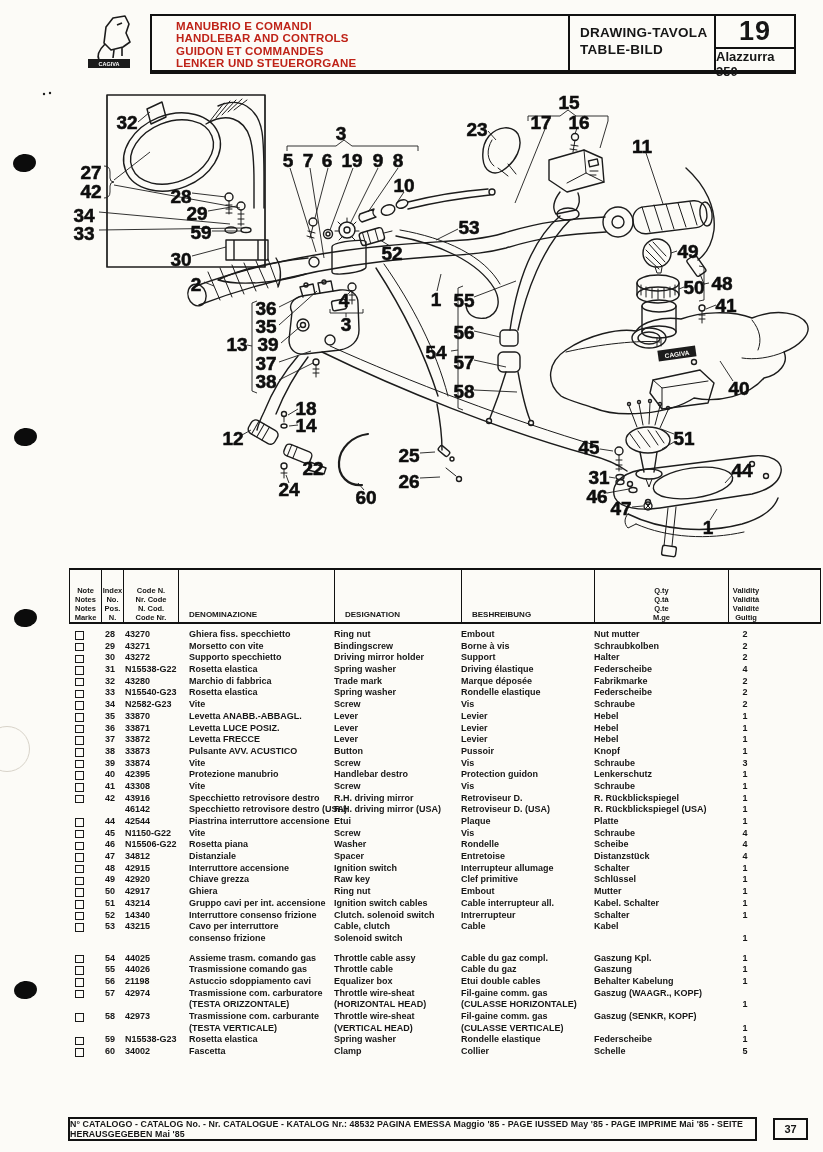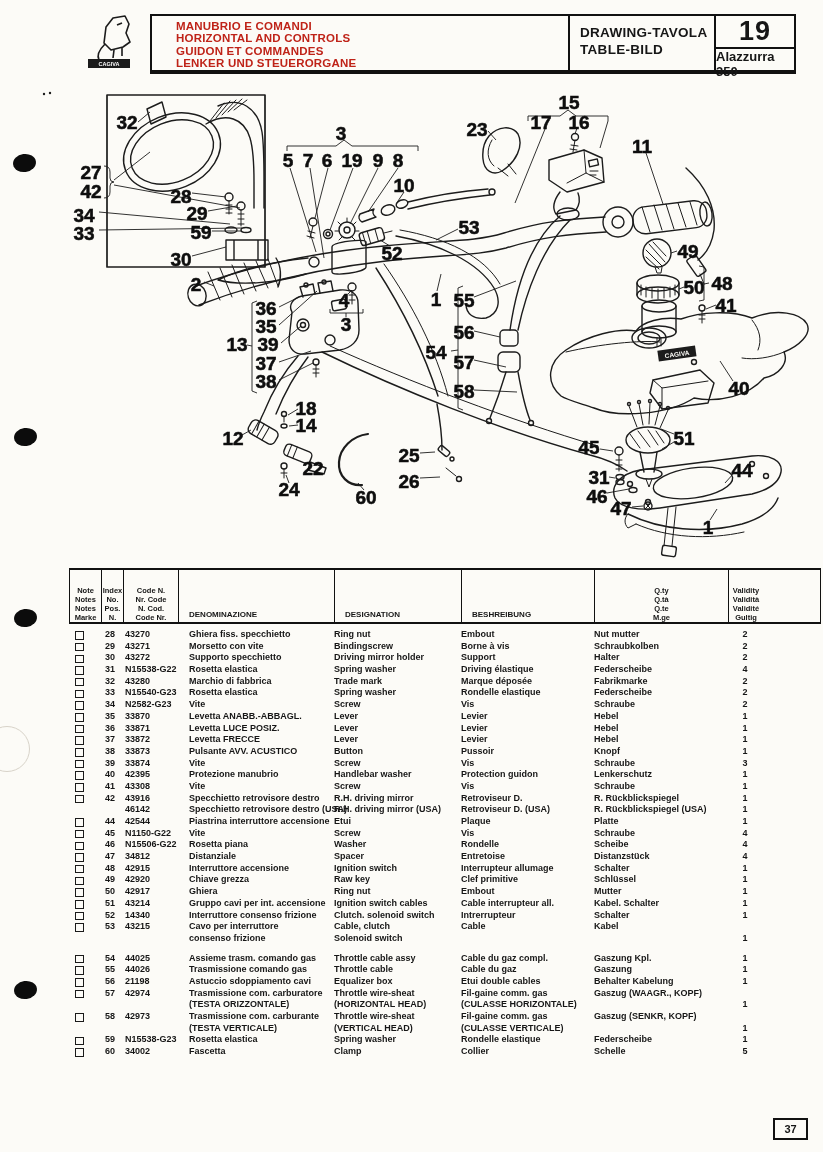--- a/index.html
+++ b/index.html
@@ -79,21 +79,21 @@
         <path d="M33,12 L38,10" class="thin"></path>
       </g>
       <rect x="4" y="46" width="42" height="9" fill="#1b1b1b"></rect>
       <text x="25" y="53" text-anchor="middle" font-size="5.5" font-weight="bold" fill="#fff" font-family="Liberation Sans, sans-serif">CAGIVA</text>
     </svg>
   </div>
 
   <div class="band">
     <div class="sec-titles">
       <div>MANUBRIO E COMANDI</div>
-      <div>HORIZONTAL AND CONTROLS</div>
+      <div>HANDLEBAR AND CONTROLS</div>
       <div>GUIDON ET COMMANDES</div>
       <div>LENKER UND STEUERORGANE</div>
     </div>
     <div class="sec-drawing">
       <div>DRAWING-TAVOLA</div>
       <div>TABLE-BILD</div>
     </div>
     <div class="sec-plate">
       <div class="plate-num">19</div>
       <div class="plate-model">Alazzurra 350</div>
@@ -574,21 +574,21 @@
           <span class="cell-qty">3</span>
           <span class="cell-val"></span>
         </div>
         <div class="trow">
           <span class="cell-note">
             <span class="cb"></span>
           </span>
           <span class="cell-idx">40</span>
           <span class="cell-code">42395</span>
           <span class="cell-den">Protezione manubrio</span>
-          <span class="cell-name">Handlebar washer</span>
+          <span class="cell-name">Handlebar destro</span>
           <span class="cell-des">Protection guidon</span>
           <span class="cell-bes">Lenkerschutz</span>
           <span class="cell-qty">1</span>
           <span class="cell-val"></span>
         </div>
         <div class="trow">
           <span class="cell-note">
             <span class="cb"></span>
           </span>
           <span class="cell-idx">41</span>
@@ -874,17 +874,20 @@
           <span class="cell-den">Fascetta</span>
           <span class="cell-name">Clamp</span>
           <span class="cell-des">Collier</span>
           <span class="cell-bes">Schelle</span>
           <span class="cell-qty">5</span>
           <span class="cell-val"></span>
         </div>
       </div>
   </div>
 
+  <div class="footer-bar">
+    <span>N° CATALOGO - CATALOG No. - Nr. CATALOGUE - KATALOG Nr.: 48532 PAGINA EMESSA Maggio '85 - PAGE IUSSED May '85 - PAGE IMPRIME Mai '85 - SEITE HERAUSGEGEBEN Mai '85</span>
+  </div>
   <div class="page-box">
     <span>37</span>
   </div>
 
 </div>
 
 </body></html>

